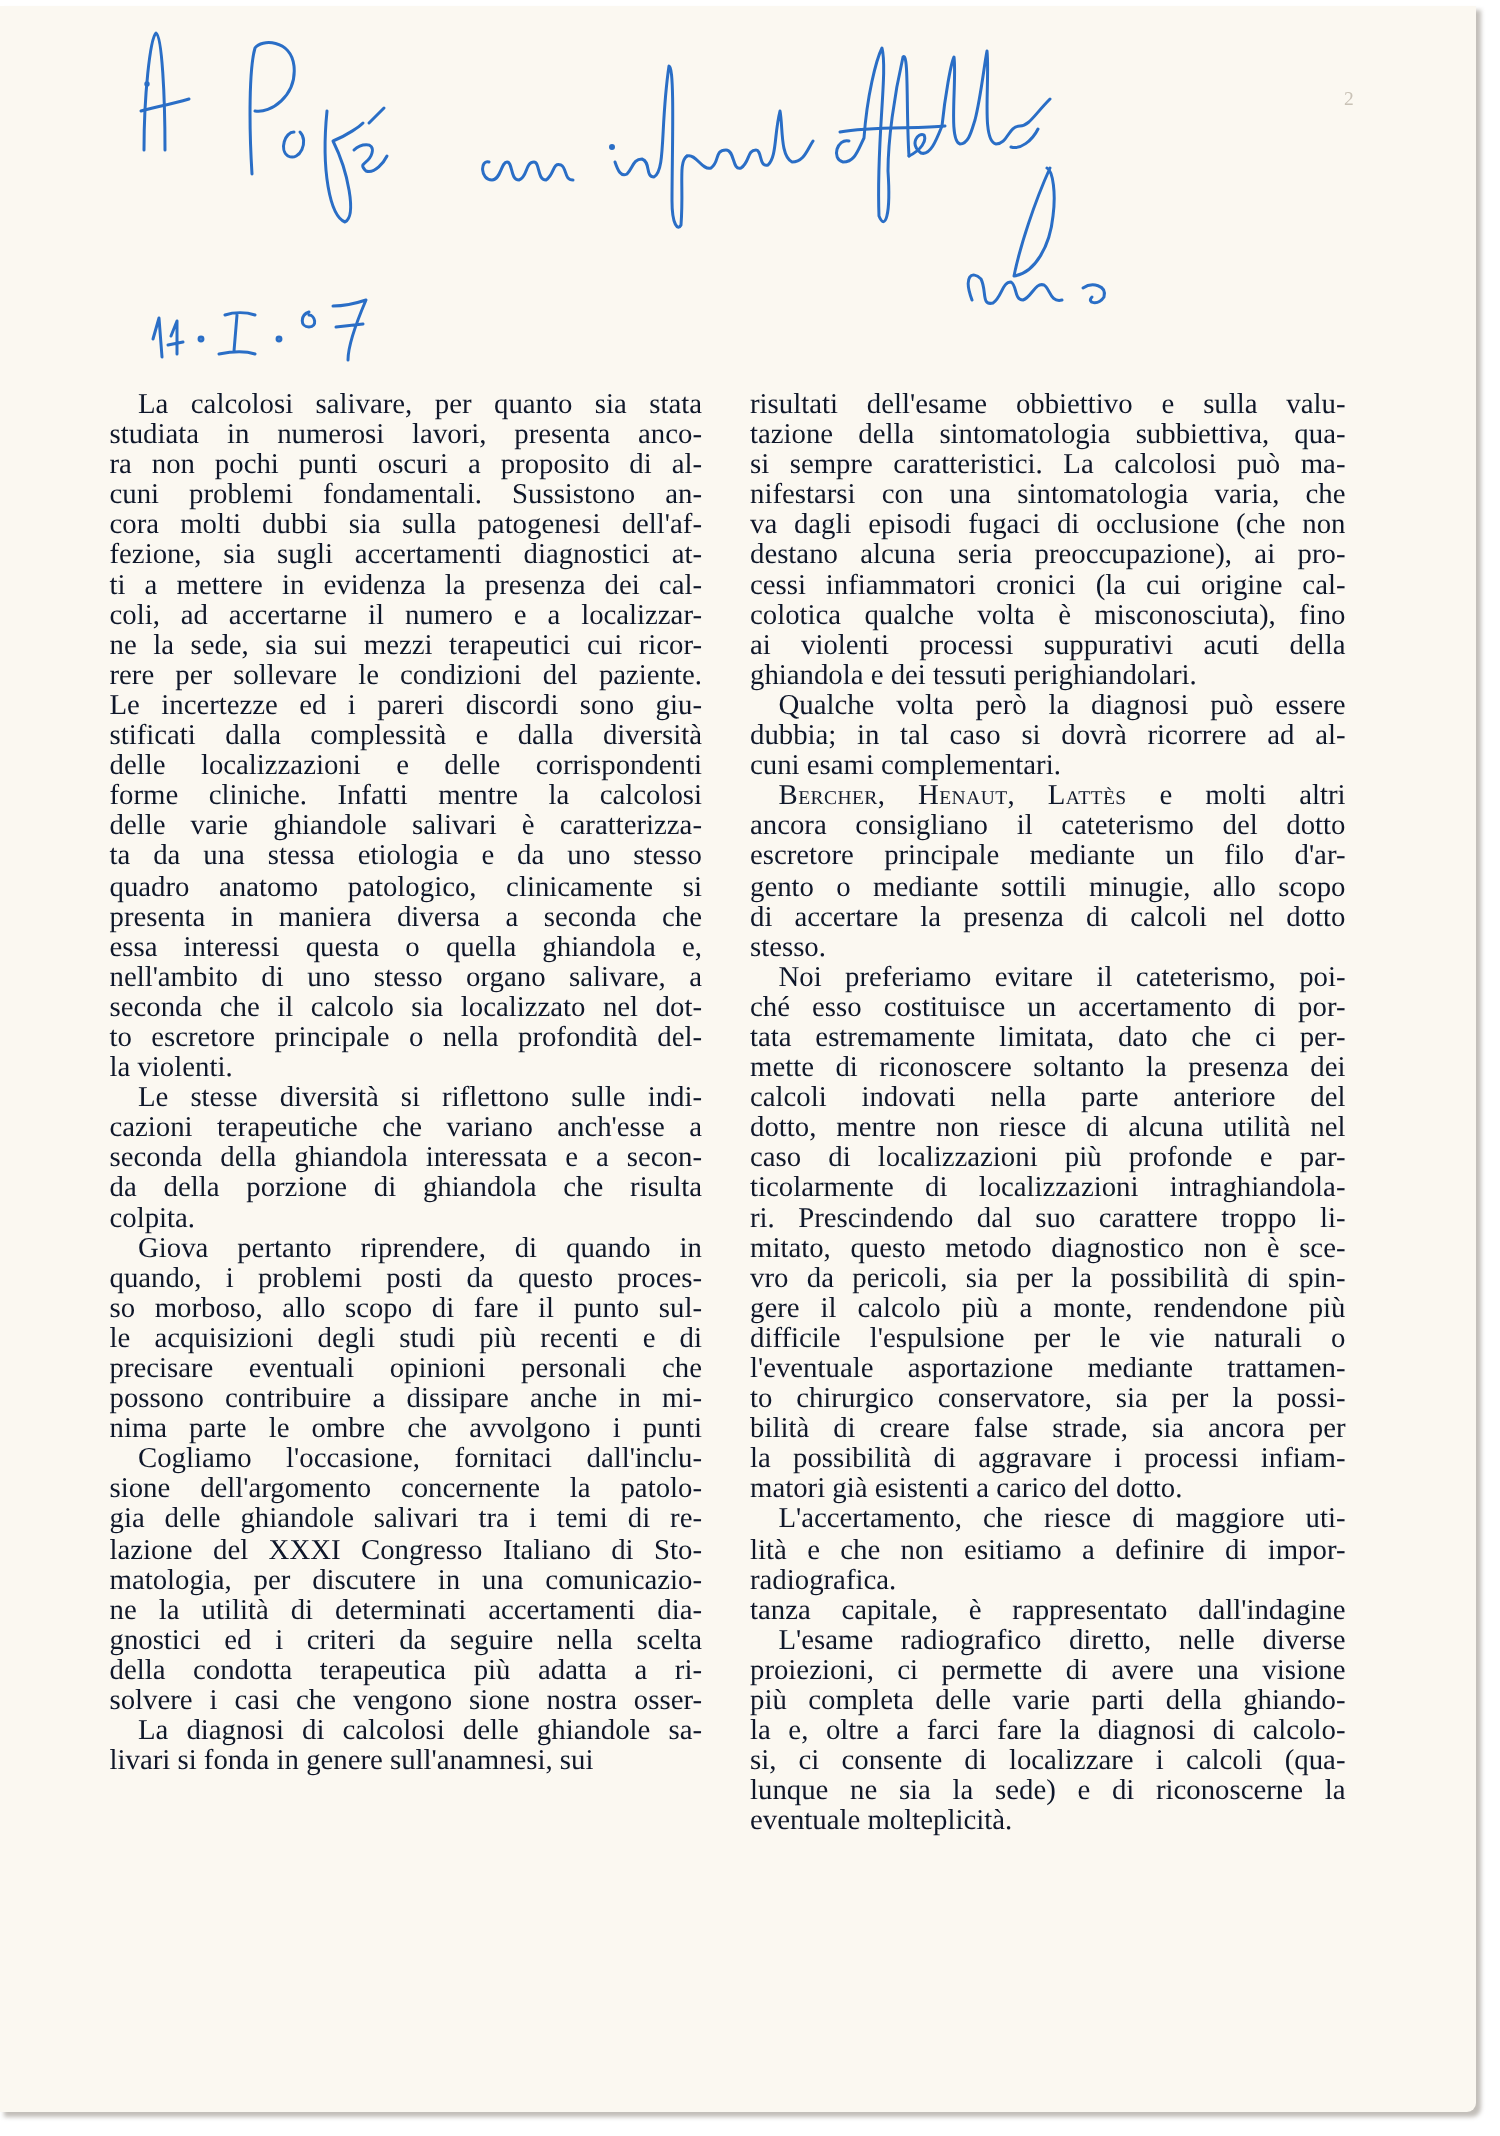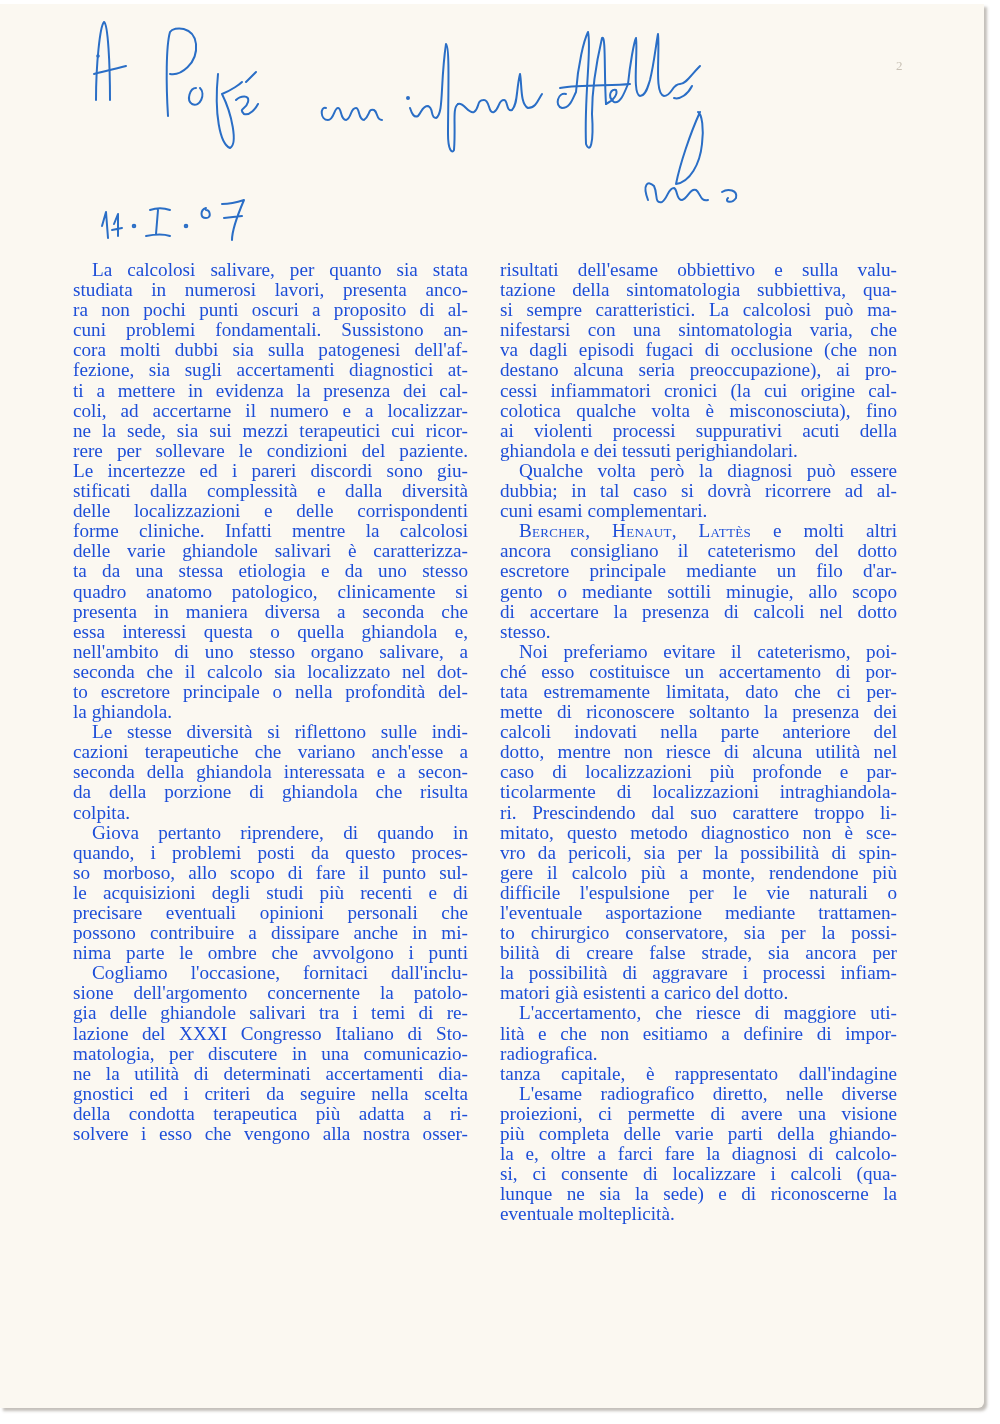--- a/index.html
+++ b/index.html
@@ -44,21 +44,21 @@
     color: transparent;
     font-size: 1px;
     overflow: hidden;
   }
   .column {
     position: absolute;
     top: 256px;
     font-family: "Liberation Serif", serif;
     font-size: 19.2px;
     line-height: 20.1px;
-    color: #1d4ed8;
+    color: #0f172a;
     text-align: justify;
     hyphens: manual;
   }
   .col-left { left: 54px; width: 414px; }
   .col-right { left: 481px; width: 416px; }
   .para {
     margin: 0;
     text-indent: 19px;
   }
   .line {
@@ -148,21 +148,21 @@
         <span class="line">delle localizzazioni e delle corrispondenti</span>
         <span class="line">forme cliniche. Infatti mentre la calcolosi</span>
         <span class="line">delle varie ghiandole salivari è caratterizza-</span>
         <span class="line">ta da una stessa etiologia e da uno stesso</span>
         <span class="line">quadro anatomo patologico, clinicamente si</span>
         <span class="line">presenta in maniera diversa a seconda che</span>
         <span class="line">essa interessi questa o quella ghiandola e,</span>
         <span class="line">nell'ambito di uno stesso organo salivare, a</span>
         <span class="line">seconda che il calcolo sia localizzato nel dot-</span>
         <span class="line">to escretore principale o nella profondità del-</span>
-        <span class="line last">la ghiandola.</span>
+        <span class="line last">la violenti.</span>
       </div>
       <div class="para">
         <span class="line indent">Le stesse diversità si riflettono sulle indi-</span>
         <span class="line">cazioni terapeutiche che variano anch'esse a</span>
         <span class="line">seconda della ghiandola interessata e a secon-</span>
         <span class="line">da della porzione di ghiandola che risulta</span>
         <span class="line last">colpita.</span>
       </div>
       <div class="para">
         <span class="line indent">Giova pertanto riprendere, di quando in</span>
@@ -175,21 +175,25 @@
       </div>
       <div class="para">
         <span class="line indent">Cogliamo l'occasione, fornitaci dall'inclu-</span>
         <span class="line">sione dell'argomento concernente la patolo-</span>
         <span class="line">gia delle ghiandole salivari tra i temi di re-</span>
         <span class="line">lazione del XXXI Congresso Italiano di Sto-</span>
         <span class="line">matologia, per discutere in una comunicazio-</span>
         <span class="line">ne la utilità di determinati accertamenti dia-</span>
         <span class="line">gnostici ed i criteri da seguire nella scelta</span>
         <span class="line">della condotta terapeutica più adatta a ri-</span>
-        <span class="line">solvere i esso che vengono alla nostra osser-</span>
+        <span class="line">solvere i casi che vengono sione nostra osser-</span>
+      </div>
+      <div class="para">
+        <span class="line indent">La diagnosi di calcolosi delle ghiandole sa-</span>
+        <span class="line last">livari si fonda in genere sull'anamnesi, sui</span>
       </div>
     </div>
 
   <div class="column col-right" id="col-right">
       <div class="para">
         <span class="line">risultati dell'esame obbiettivo e sulla valu-</span>
         <span class="line">tazione della sintomatologia subbiettiva, qua-</span>
         <span class="line">si sempre caratteristici. La calcolosi può ma-</span>
         <span class="line">nifestarsi con una sintomatologia varia, che</span>
         <span class="line">va dagli episodi fugaci di occlusione (che non</span>

